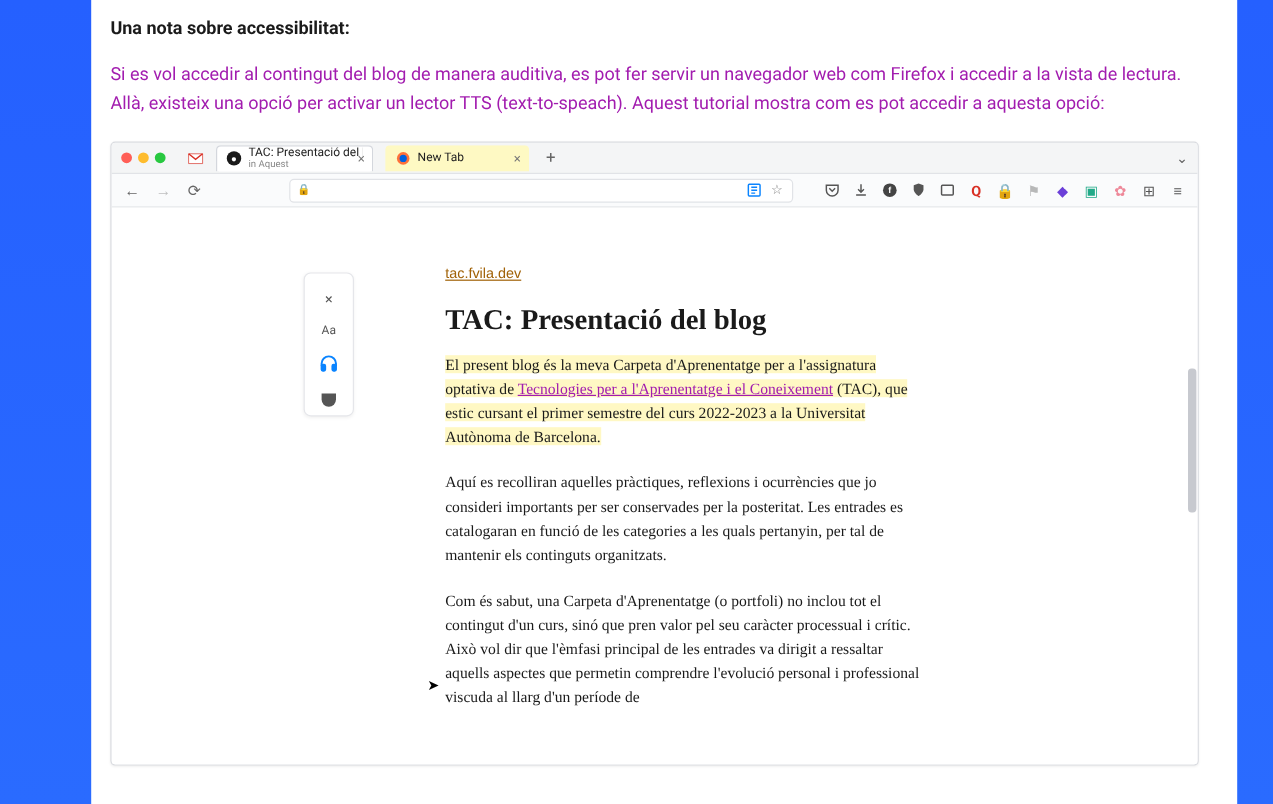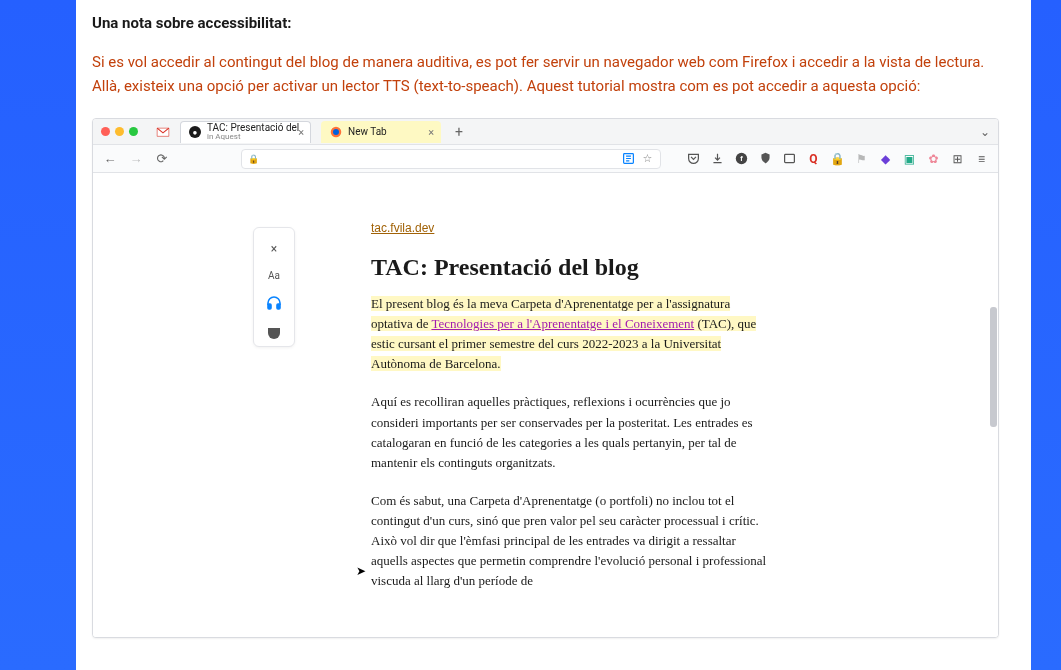--- a/index.html
+++ b/index.html
@@ -11,21 +11,21 @@
   }
   *{box-sizing:border-box;}
   .page-card{
     position:absolute;top:0;left:40px;right:30px;bottom:0;
     background:#fff;
     padding:14px 32px 0 16px;
     color:#1a1a1a;
     margin-left:36px;
   }
   .note-heading{font-weight:700;font-size:15px;margin:0 0 18px;}
-  .note-body{font-size:15px;line-height:1.6;margin:0 0 20px;color:#c2410c;}
+  .note-body{font-size:15px;line-height:1.6;margin:0 0 20px;color:#a21caf;}
   
   .shot{
     border:1px solid #d9dbe0;border-radius:4px;overflow:hidden;
     background:#fff;font-size:11px;color:#444;
     box-shadow:0 1px 2px rgba(0,0,0,.06);
     height:520px;
   }
   .tabstrip{
     display:flex;align-items:center;height:26px;
     background:#f4f5f6;border-bottom:1px solid #e1e3e7;

